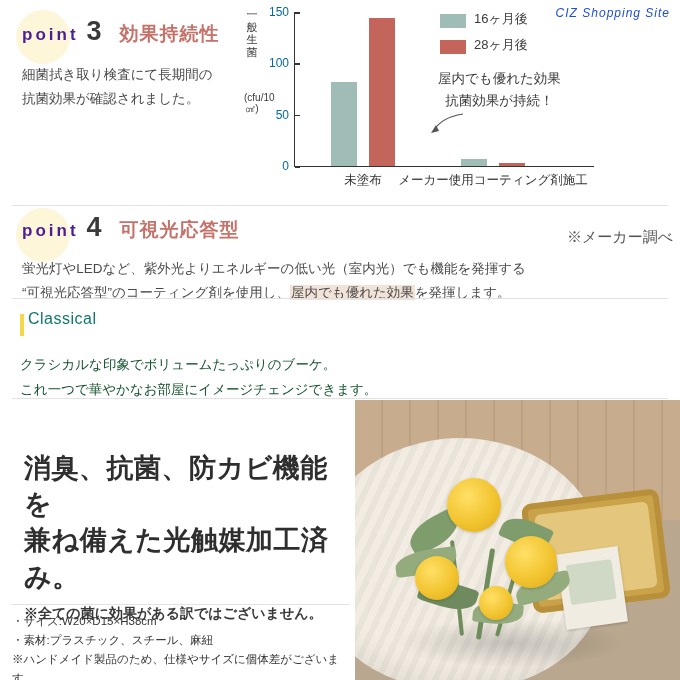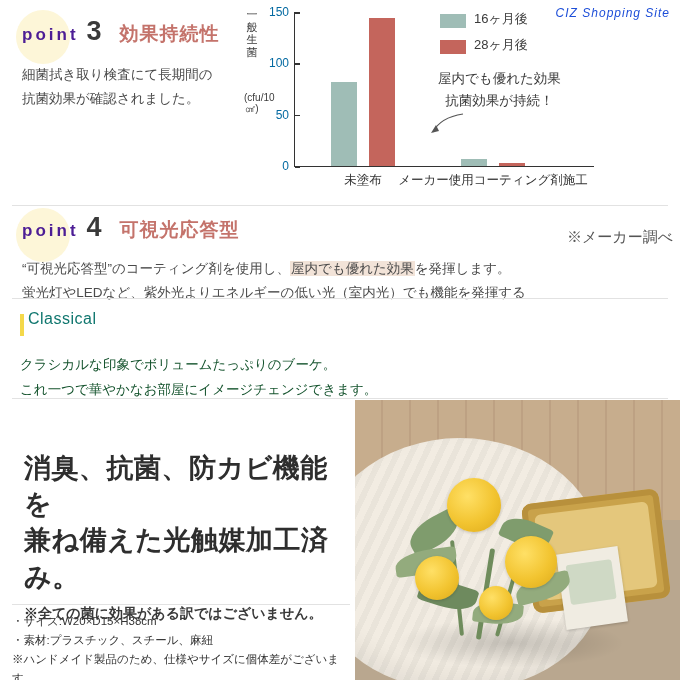--- a/index.html
+++ b/index.html
@@ -356,24 +356,24 @@
 <div class="divider" style="top:205px;"></div>
 
 <div class="point-block" style="left:22px; top:214px; width:640px;">
   <div class="point-circle" style="left:-6px; top:-6px;"></div>
   <div class="point-head">
     <span class="point-label">point</span>
     <span class="point-num">4</span>
     <span class="point-title">可視光応答型</span>
   </div>
   <div class="point-body" style="margin-top:14px;">
+    <div>蛍光灯やLEDなど、紫外光よりエネルギーの低い光（室内光）でも機能を発揮する</div>
     <div>
       <span>“可視光応答型”のコーティング剤を使用し、</span><span class="hl">屋内でも優れた効果</span><span>を発揮します。</span>
     </div>
-    <div>蛍光灯やLEDなど、紫外光よりエネルギーの低い光（室内光）でも機能を発揮する</div>
   </div>
 </div>
 
 <div class="divider" style="top:298px;"></div>
 
 <div class="classical">
   <div class="classical-bar"></div>
   <div class="classical-title">Classical</div>
   <div class="classical-body">
     <div>クラシカルな印象でボリュームたっぷりのブーケ。</div>

